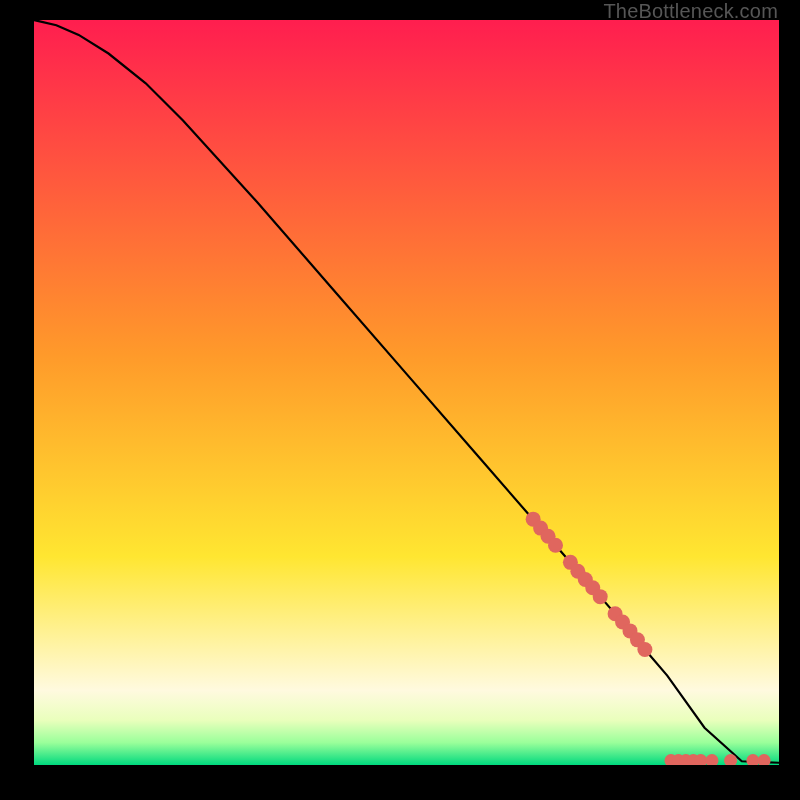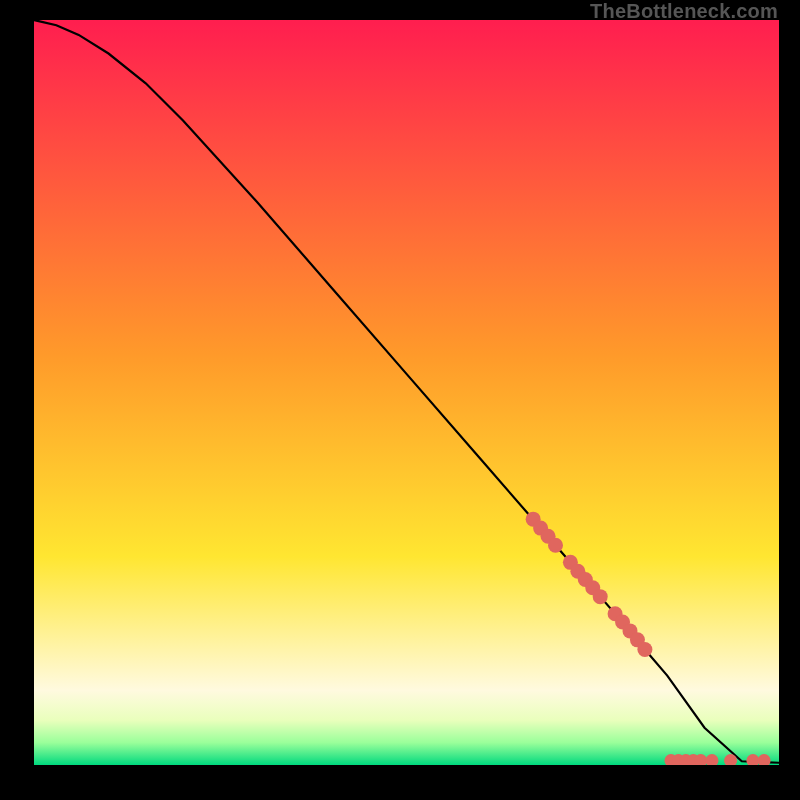--- a/index.html
+++ b/index.html
@@ -25,21 +25,21 @@
     width: 745px;
     height: 745px;
   }
   .attribution {
     position: absolute;
     right: 22px;
     top: 0px;
     font-family: Arial, Helvetica, sans-serif;
     font-size: 20px;
     color: #565656;
-    font-weight: 700;
+    font-weight: 400;
     letter-spacing: 0.2px;
   }
 </style>
 </head>
 <body>
 
 <div class="frame">
   <div class="attribution">TheBottleneck.com</div>
 
   <svg class="plot" viewBox="0 0 745 745" preserveAspectRatio="none">

